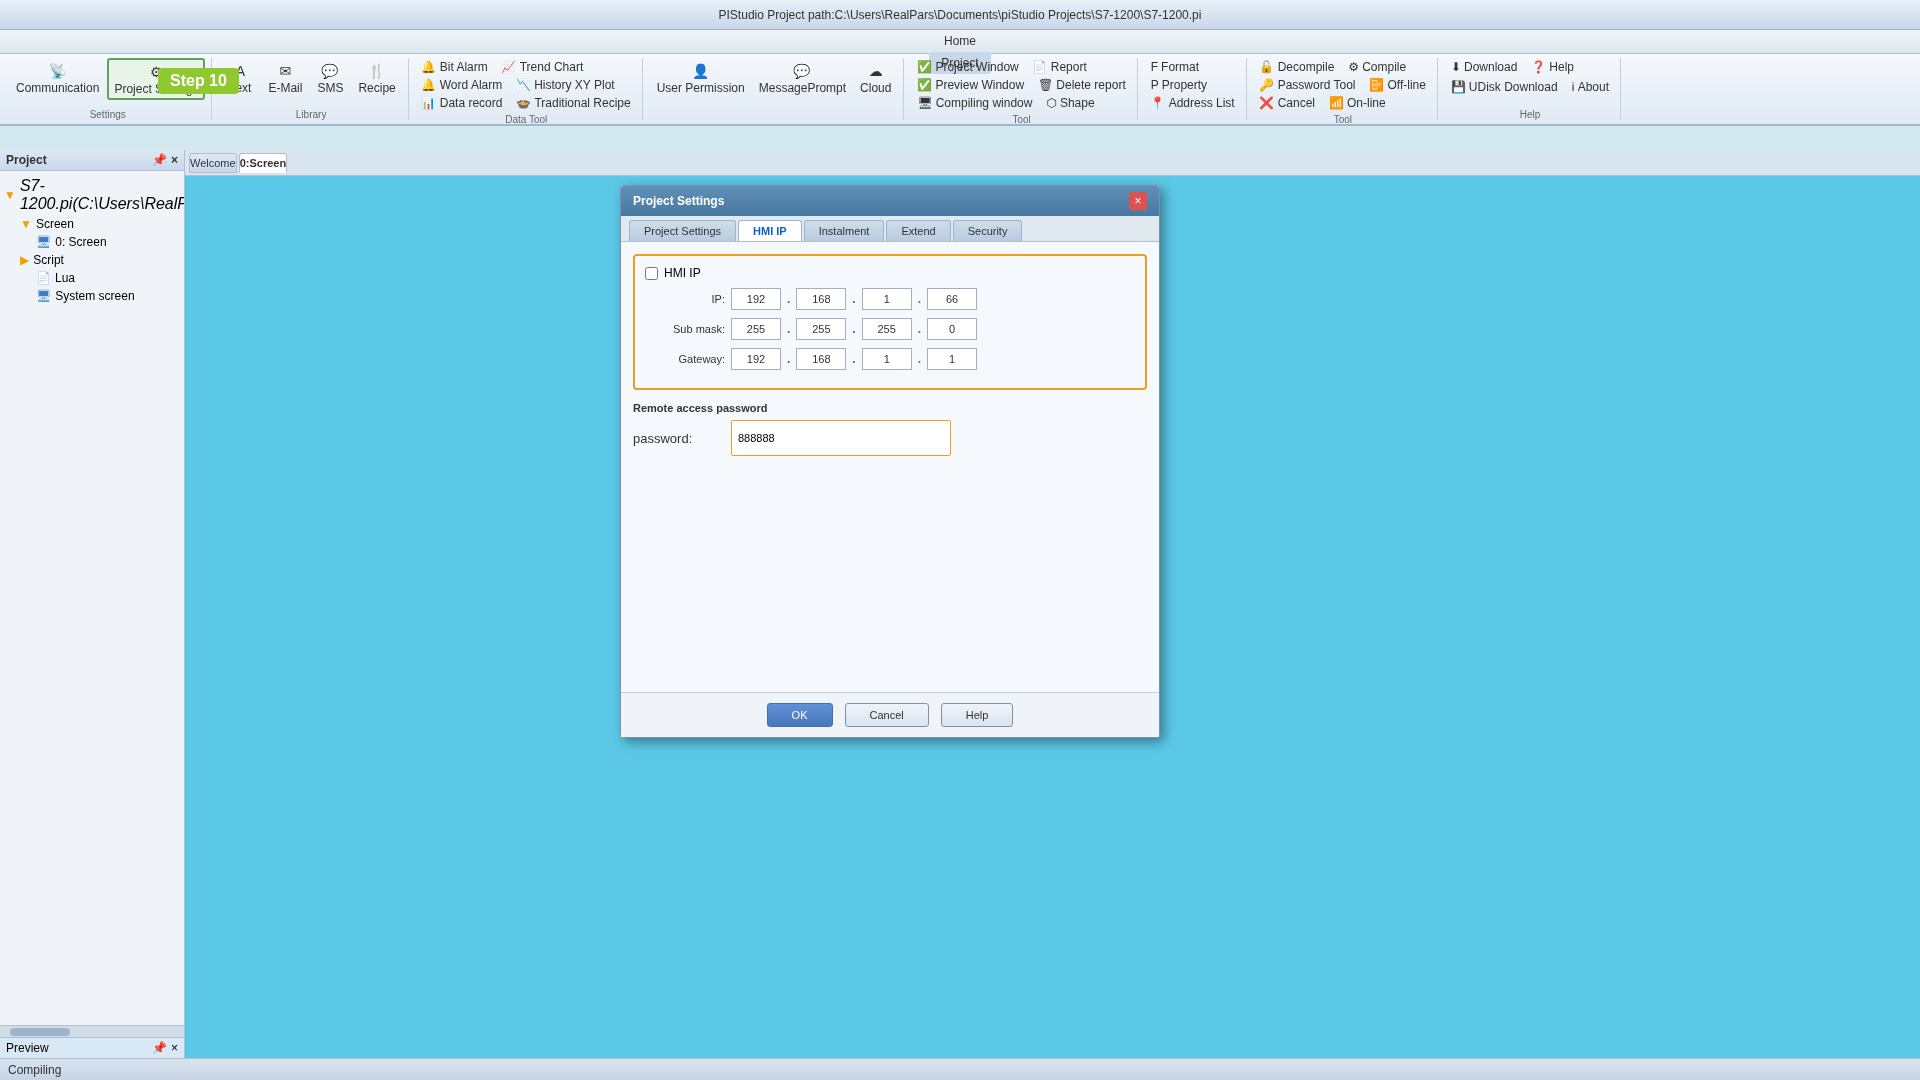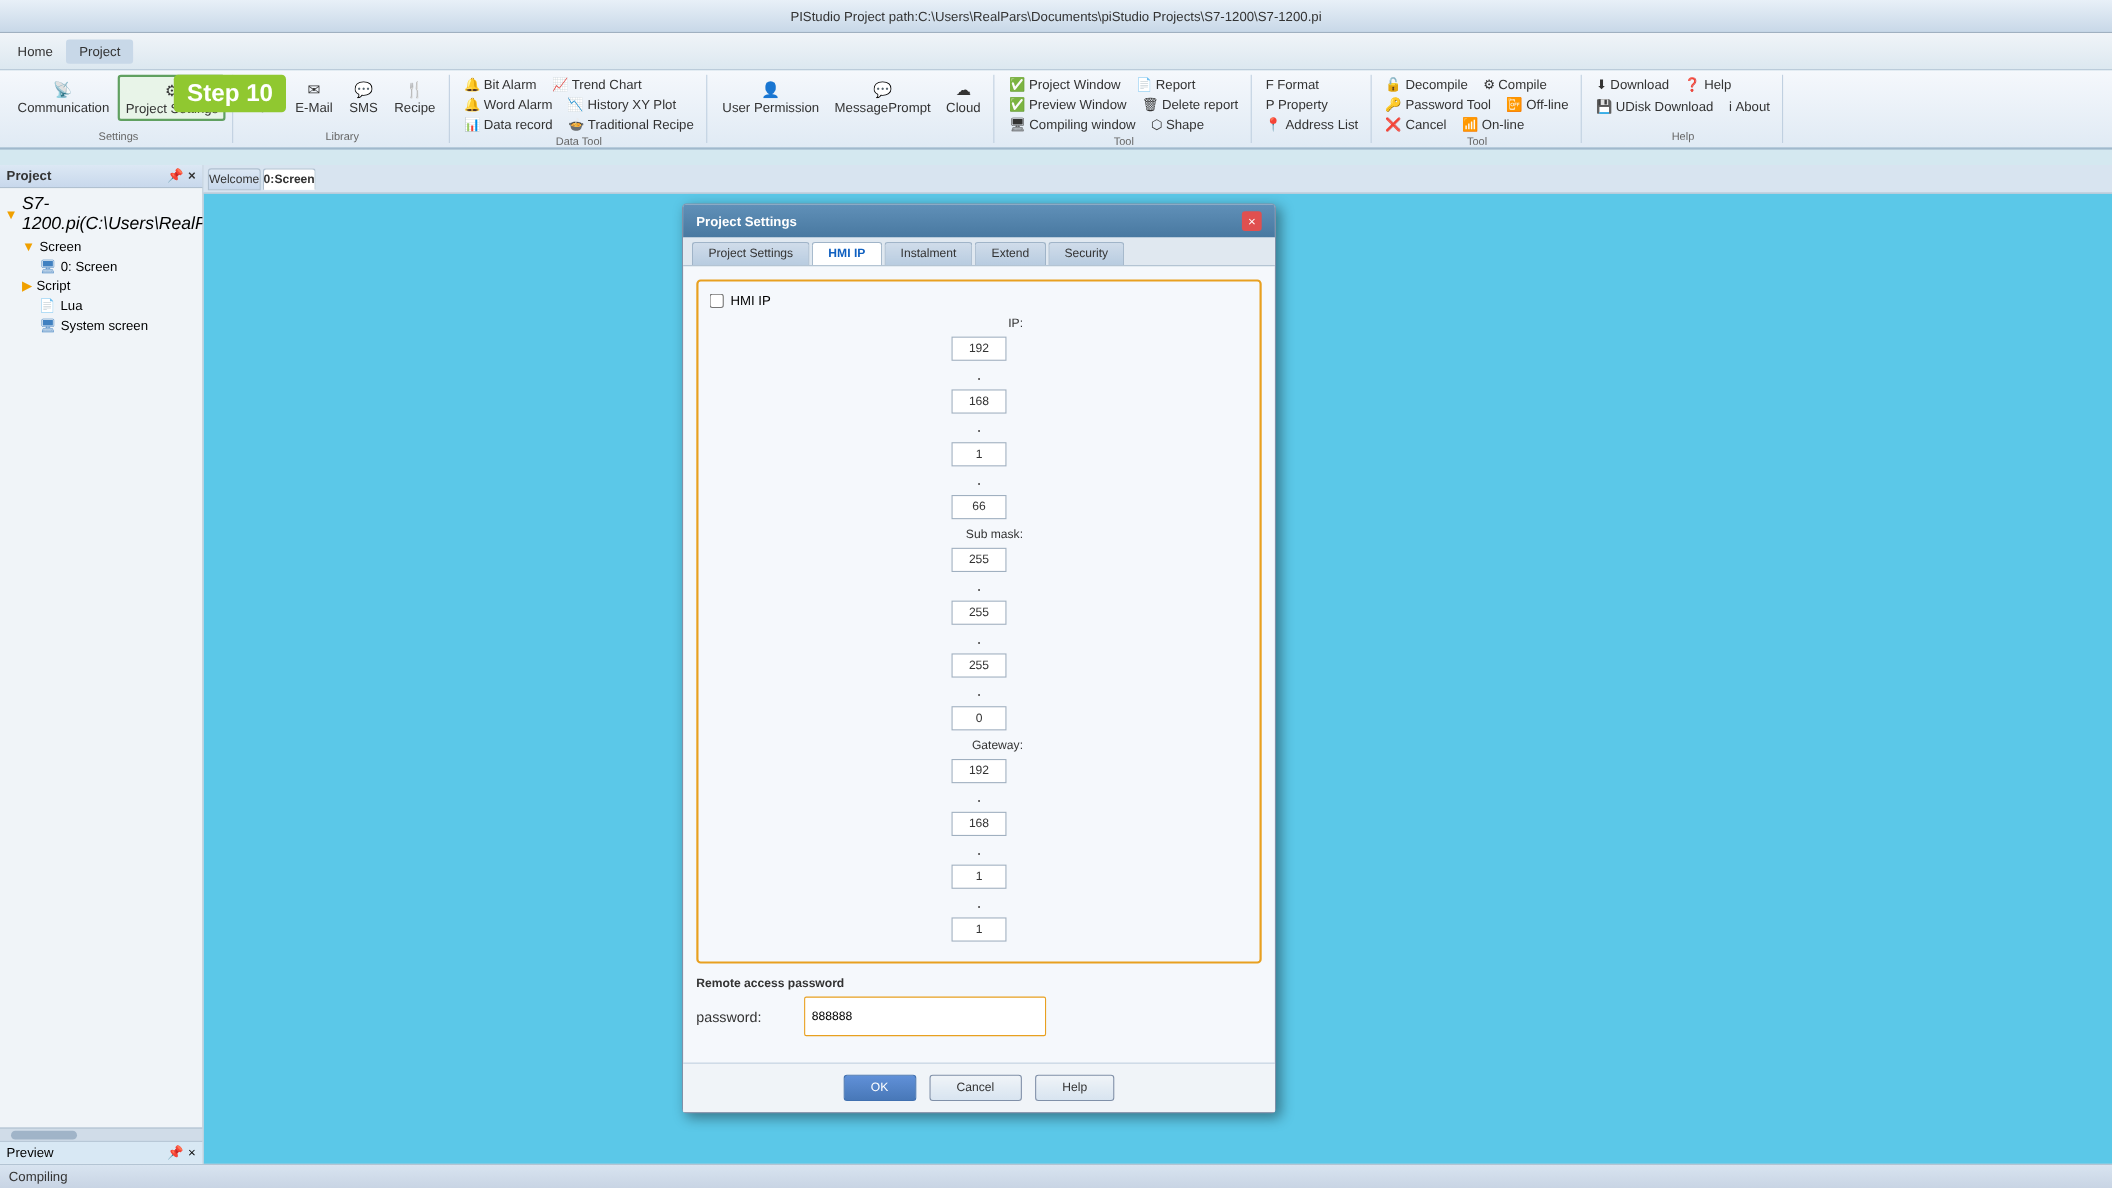--- a/index.html
+++ b/index.html
@@ -13,25 +13,26 @@
       align-items: center;
       justify-content: center;
       border-bottom: 1px solid #a0b0c0;
       font-size: 13px;
       color: #333;
     }
 
     
     .menu-bar {
       background: linear-gradient(to bottom, #f0f4f8, #dce8f0);
-      height: 34px;
+      height: 24px;
       display: flex;
       align-items: center;
       border-bottom: 1px solid #b0c0d0;
       padding: 0 4px;
+      flex-direction: column;
     }
     .menu-item {
       padding: 4px 12px;
       cursor: pointer;
       border-radius: 3px;
       color: #333;
     }
     .menu-item:hover, .menu-item.active { background: #c8d8e8; }
 
     
@@ -262,21 +263,20 @@
       display: flex;
       align-items: center;
       margin-bottom: 8px;
       gap: 6px;
     }
     .ip-row {
       display: flex;
       align-items: center;
       margin-bottom: 8px;
       gap: 6px;
-      flex-direction: column;
     }
     .ip-label {
       width: 80px;
       font-size: 11px;
       color: #333;
       text-align: right;
     }
     .ip-field {
       width: 50px;
       height: 22px;
@@ -590,21 +590,21 @@
           <span>ℹ</span>
           <span>About</span>
         </div>
       </div>
       <div class="ribbon-group-label">Help</div>
     </div>
 
   </div>
 </div>
 
-<div class="step-label-10" style="position:absolute;top:68px;left:158px;z-index:100;background:#90c830;color:white;font-size:22px;font-weight:bold;padding:4px 12px;border-radius:4px;">Step 10</div>
+<div class="step-label-10" style="position:absolute;top:68px;left:158px;z-index:100;background:#90c830;color:white;font-size:16px;font-weight:bold;padding:4px 12px;border-radius:4px;">Step 10</div>
 
 <div class="tab-bar" style="position:absolute;top:150px;left:185px;right:0;height:26px;background:#d8e4f0;border-bottom:1px solid #b0c0d0;display:flex;align-items:center;padding:0 4px;gap:2px;z-index:10;">
   <div class="tab">Welcome</div>
   <div class="tab active">0:Screen</div>
 </div>
 
 <div style="position:absolute;top:150px;left:0;width:185px;bottom:22px;background:#f0f4f8;border-right:1px solid #b0c0d0;z-index:5;display:flex;flex-direction:column;">
 
   <div class="panel-title-bar">
     <span>Project</span>

